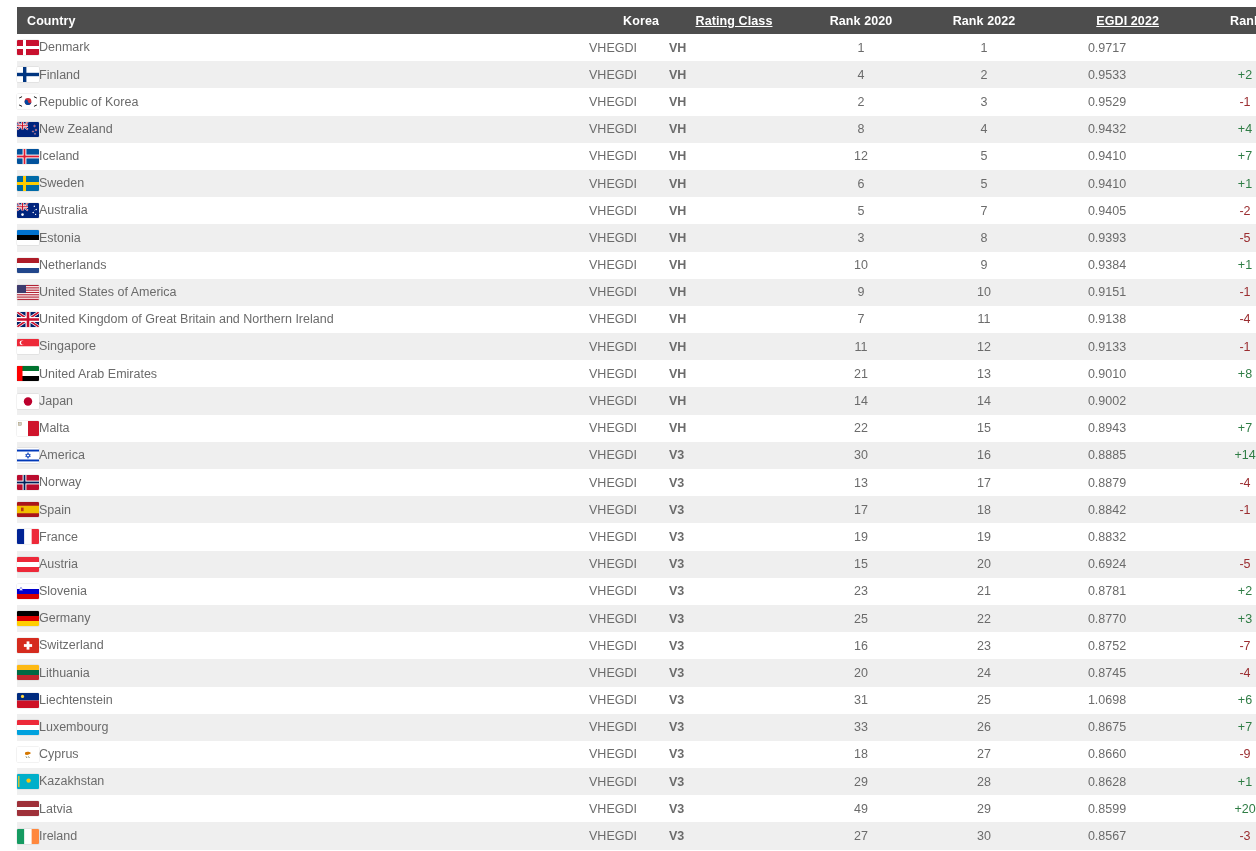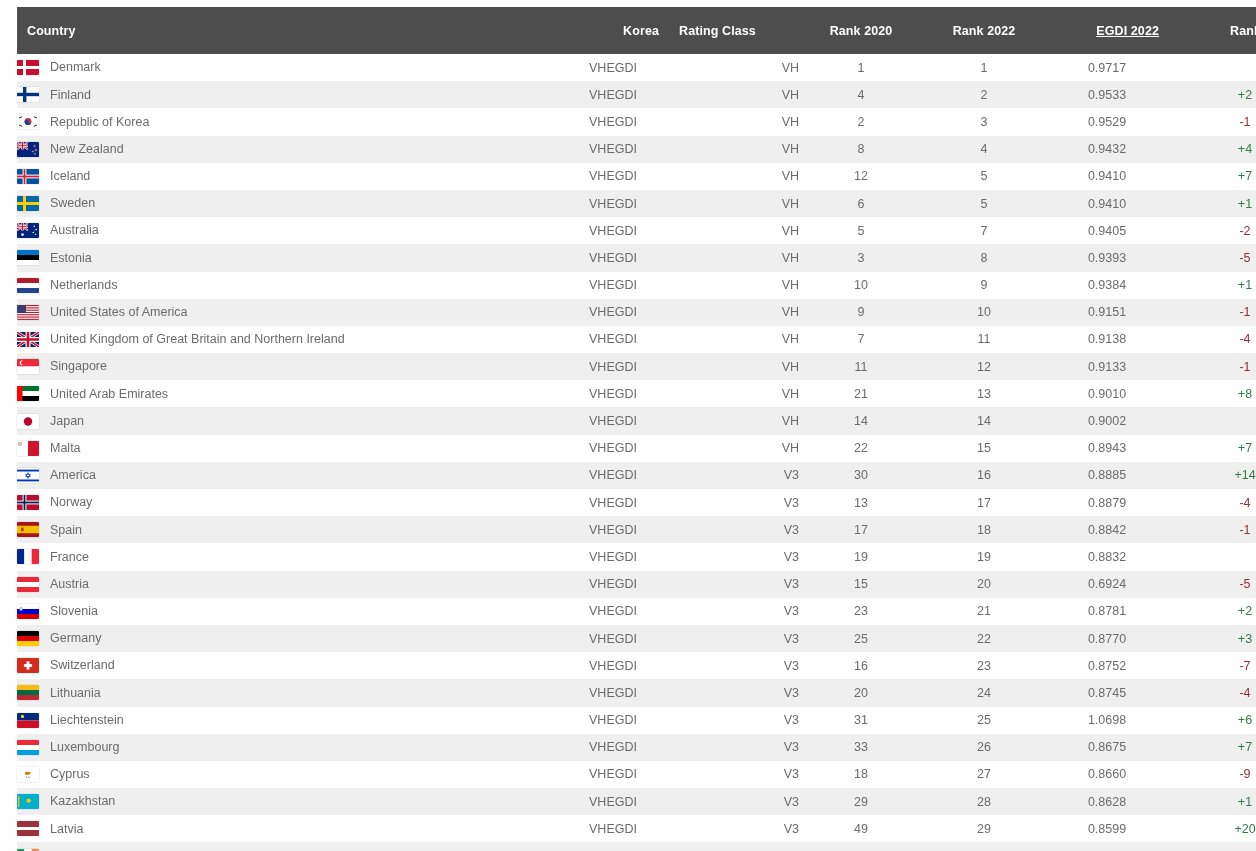--- a/index.html
+++ b/index.html
@@ -27,28 +27,28 @@
     width: 1228px;
     table-layout: fixed;
   }
 
   table.egdi thead th {
     background: #4d4d4d;
     color: #ffffff;
     font-size: 12.5px;
     font-weight: bold;
     height: 27px;
-    padding: 10px 10px;
+    padding: 0 10px;
     white-space: nowrap;
     letter-spacing: 0.1px;
   }
 
   th.col-country   { width: 520px; text-align: left; padding-left: 10px; }
   th.col-group     { width: 92px;  text-align: right; }
-  th.col-rating    { width: 110px; text-align: left; }
+  th.col-rating    { width: 110px; text-align: center; text-decoration: underline; }
   th.col-rank20    { width: 104px; text-align: center; }
   th.col-rank22    { width: 102px; text-align: center; }
   th.col-egdi      { width: 104px; text-align: right; text-decoration: underline; }
   th.col-change    { width: 132px; text-align: right; }
 
   table.egdi tbody tr { height: 27.2px; }
   table.egdi tbody tr.odd  { background: #ffffff; }
   table.egdi tbody tr.even { background: #efefef; }
 
   table.egdi tbody td {
@@ -58,33 +58,32 @@
     vertical-align: middle;
     white-space: nowrap;
   }
 
   td.c-country {
     text-align: left;
     padding-left: 10px;
     color: #bf7f86;
   }
   td.c-group   { text-align: center; padding-right: 14px; }
-  td.c-rating  { text-align: right; padding-right: 18px; }
+  td.c-rating  { text-align: left; padding-right: 18px; font-weight: bold; }
   td.c-rank20  { text-align: center; padding-right: 14px; }
   td.c-rank22  { text-align: center; padding-right: 12px; }
   td.c-egdi    { text-align: center; padding-right: 6px; }
   td.c-change  { text-align: center; padding-right: 22px; }
 
   .chg-pos { color: #2f7d45; }
   .chg-neg { color: #9b2d30; }
 
   .country-cell {
     display: flex;
     align-items: center;
-    gap: 11px;
   }
 
   .flag {
     width: 22px;
     height: 15px;
     flex: 0 0 22px;
     display: block;
     border-radius: 1px;
     box-shadow: 0 0 0 0.5px rgba(0,0,0,0.10);
     overflow: hidden;

